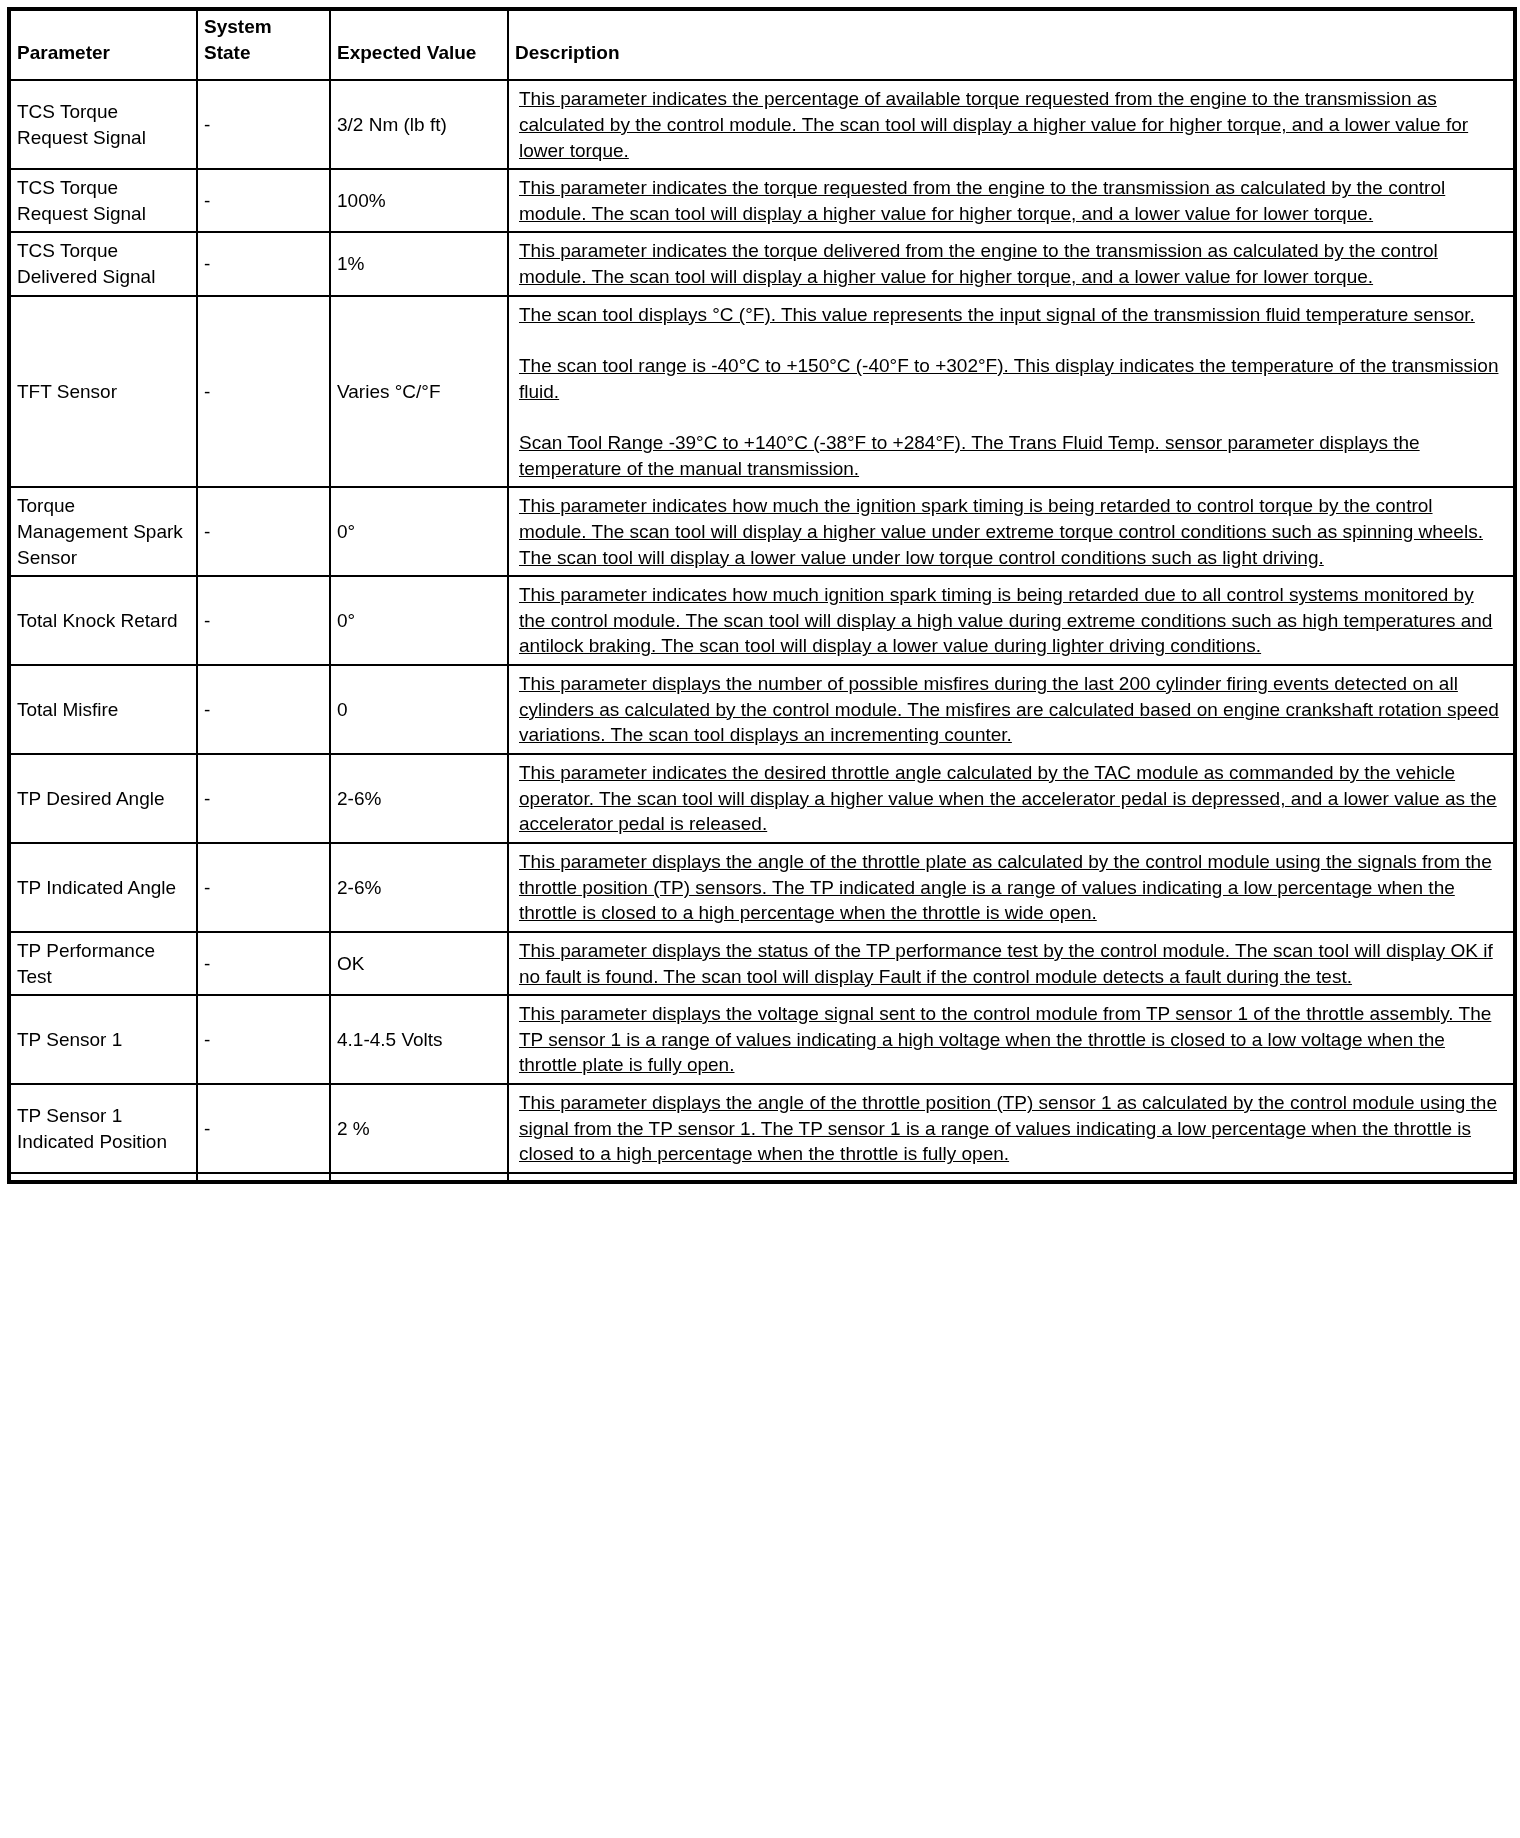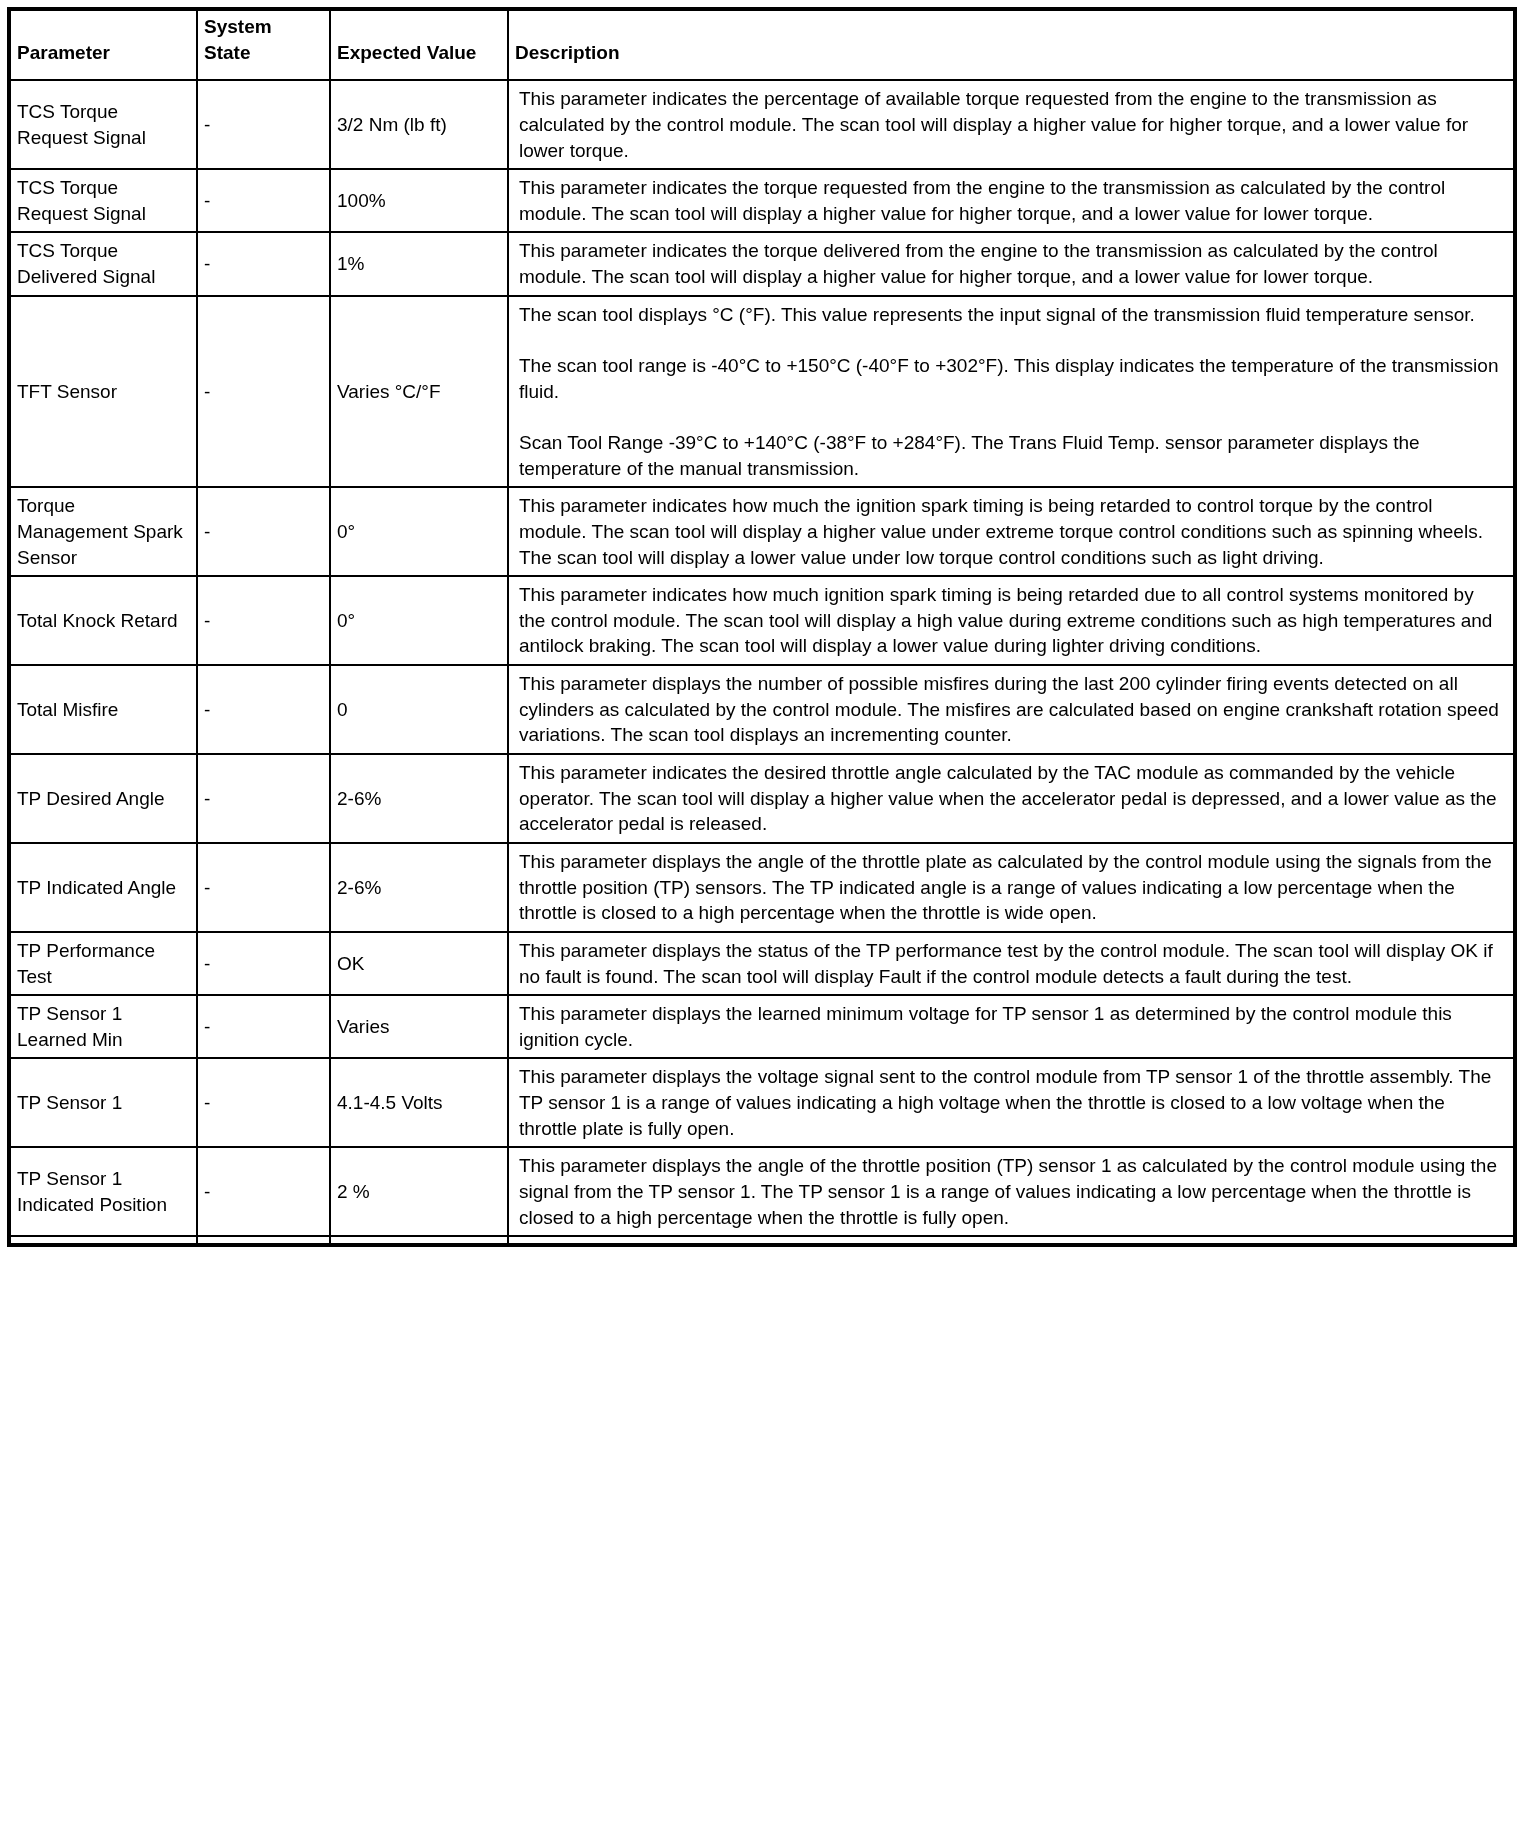--- a/index.html
+++ b/index.html
@@ -45,20 +45,21 @@
   th.h-expected { vertical-align: bottom; }
   th.h-desc { vertical-align: bottom; text-align: left; }
 
   td {
     vertical-align: middle;
     padding: 4px 6px;
   }
   td.description-cell {
     padding: 5px 10px 5px 10px;
     vertical-align: middle;
+    text-decoration: underline;
   }
   tr.empty-row td {
     padding: 0;
     height: 6px;
     line-height: 0;
     font-size: 0;
   }
 </style>
 </head>
 <body>
@@ -139,26 +140,20 @@
           <td class="expected-value-cell">2-6%</td>
           <td class="description-cell">This parameter displays the angle of the throttle plate as calculated by the control module using the signals from the throttle position (TP) sensors. The TP indicated angle is a range of values indicating a low percentage when the throttle is closed to a high percentage when the throttle is wide open.</td>
         </tr>
         <tr>
           <td class="param-cell">TP Performance Test</td>
           <td class="system-state-cell">-</td>
           <td class="expected-value-cell">OK</td>
           <td class="description-cell">This parameter displays the status of the TP performance test by the control module. The scan tool will display OK if no fault is found. The scan tool will display Fault if the control module detects a fault during the test.</td>
         </tr>
         <tr>
-          <td class="param-cell">TP Sensor 1 Learned Min</td>
-          <td class="system-state-cell">-</td>
-          <td class="expected-value-cell">Varies</td>
-          <td class="description-cell">This parameter displays the learned minimum voltage for TP sensor 1 as determined by the control module this ignition cycle.</td>
-        </tr>
-        <tr>
           <td class="param-cell">TP Sensor 1</td>
           <td class="system-state-cell">-</td>
           <td class="expected-value-cell">4.1-4.5 Volts</td>
           <td class="description-cell">This parameter displays the voltage signal sent to the control module from TP sensor 1 of the throttle assembly. The TP sensor 1 is a range of values indicating a high voltage when the throttle is closed to a low voltage when the throttle plate is fully open.</td>
         </tr>
         <tr>
           <td class="param-cell">TP Sensor 1 Indicated Position</td>
           <td class="system-state-cell">-</td>
           <td class="expected-value-cell">2 %</td>
           <td class="description-cell">This parameter displays the angle of the throttle position (TP) sensor 1 as calculated by the control module using the signal from the TP sensor 1. The TP sensor 1 is a range of values indicating a low percentage when the throttle is closed to a high percentage when the throttle is fully open.</td>

